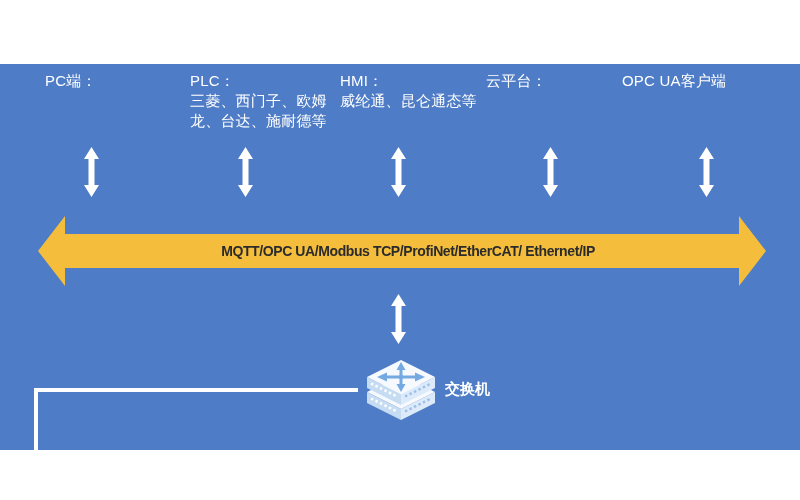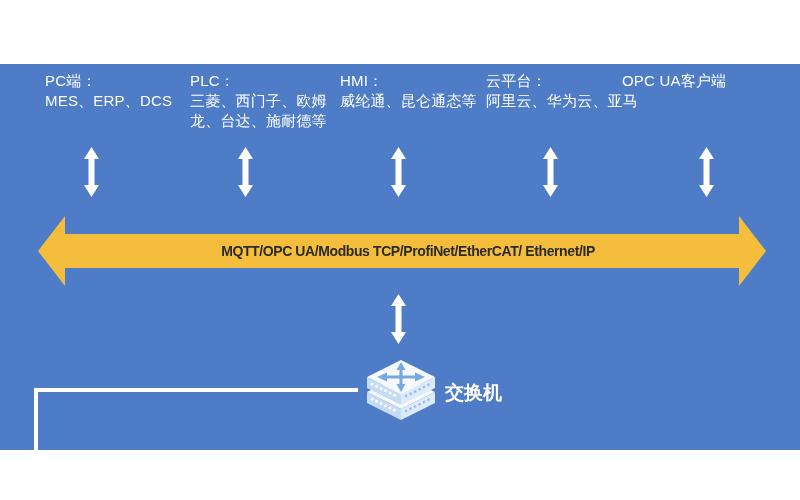--- a/index.html
+++ b/index.html
@@ -29,48 +29,46 @@
     display:flex;align-items:center;justify-content:center;
     padding-left:12px;box-sizing:border-box;
     font-size:14px;font-weight:700;color:#2b2b2b;
     letter-spacing:-0.4px;white-space:nowrap;
   }
   
   .switch-icon{position:absolute;left:364px;top:294px;width:74px;height:70px;}
   .switch-icon svg{display:block;width:100%;height:100%;}
   .switch-label{
     position:absolute;left:445px;top:316px;
-    font-size:19px;font-weight:700;color:#ffffff;white-space:nowrap;
+    font-size:15px;font-weight:700;color:#ffffff;white-space:nowrap;
   }
   
   .l-line-h{position:absolute;left:34px;top:324px;width:324px;height:4px;background:#ffffff;}
   .l-line-v{position:absolute;left:34px;top:324px;width:4px;height:62px;background:#ffffff;}
 </style>
 </head>
 <body>
 
 <div class="stage">
   <div class="panel">
 
     <div class="node" style="left:45px">
       <div class="node-title">PC端：</div>
-      <div class="node-line">MES、ERP、DCS</div>
     </div>
     <div class="node" style="left:340px">
       <div class="node-title">HMI：</div>
       <div class="node-line">威纶通、昆仑通态等</div>
     </div>
     <div class="node" style="left:190px">
       <div class="node-title">PLC：</div>
       <div class="node-line">三菱、西门子、欧姆</div>
       <div class="node-line">龙、台达、施耐德等</div>
     </div>
     <div class="node" style="left:486px">
       <div class="node-title">云平台：</div>
-      <div class="node-line">阿里云、华为云、亚马</div>
     </div>
     <div class="node" style="left:622px">
       <div class="node-title">OPC UA客户端</div>
     </div>
 
     <div class="v-arrow" style="left:84px;top:83px">
       <svg viewBox="0 0 15 50">
           <polygon fill="#ffffff" points="7.5,0 15,12 10.5,12 10.5,38 15,38 7.5,50 0,38 4.5,38 4.5,12 0,12"></polygon>
         </svg>
     </div>

